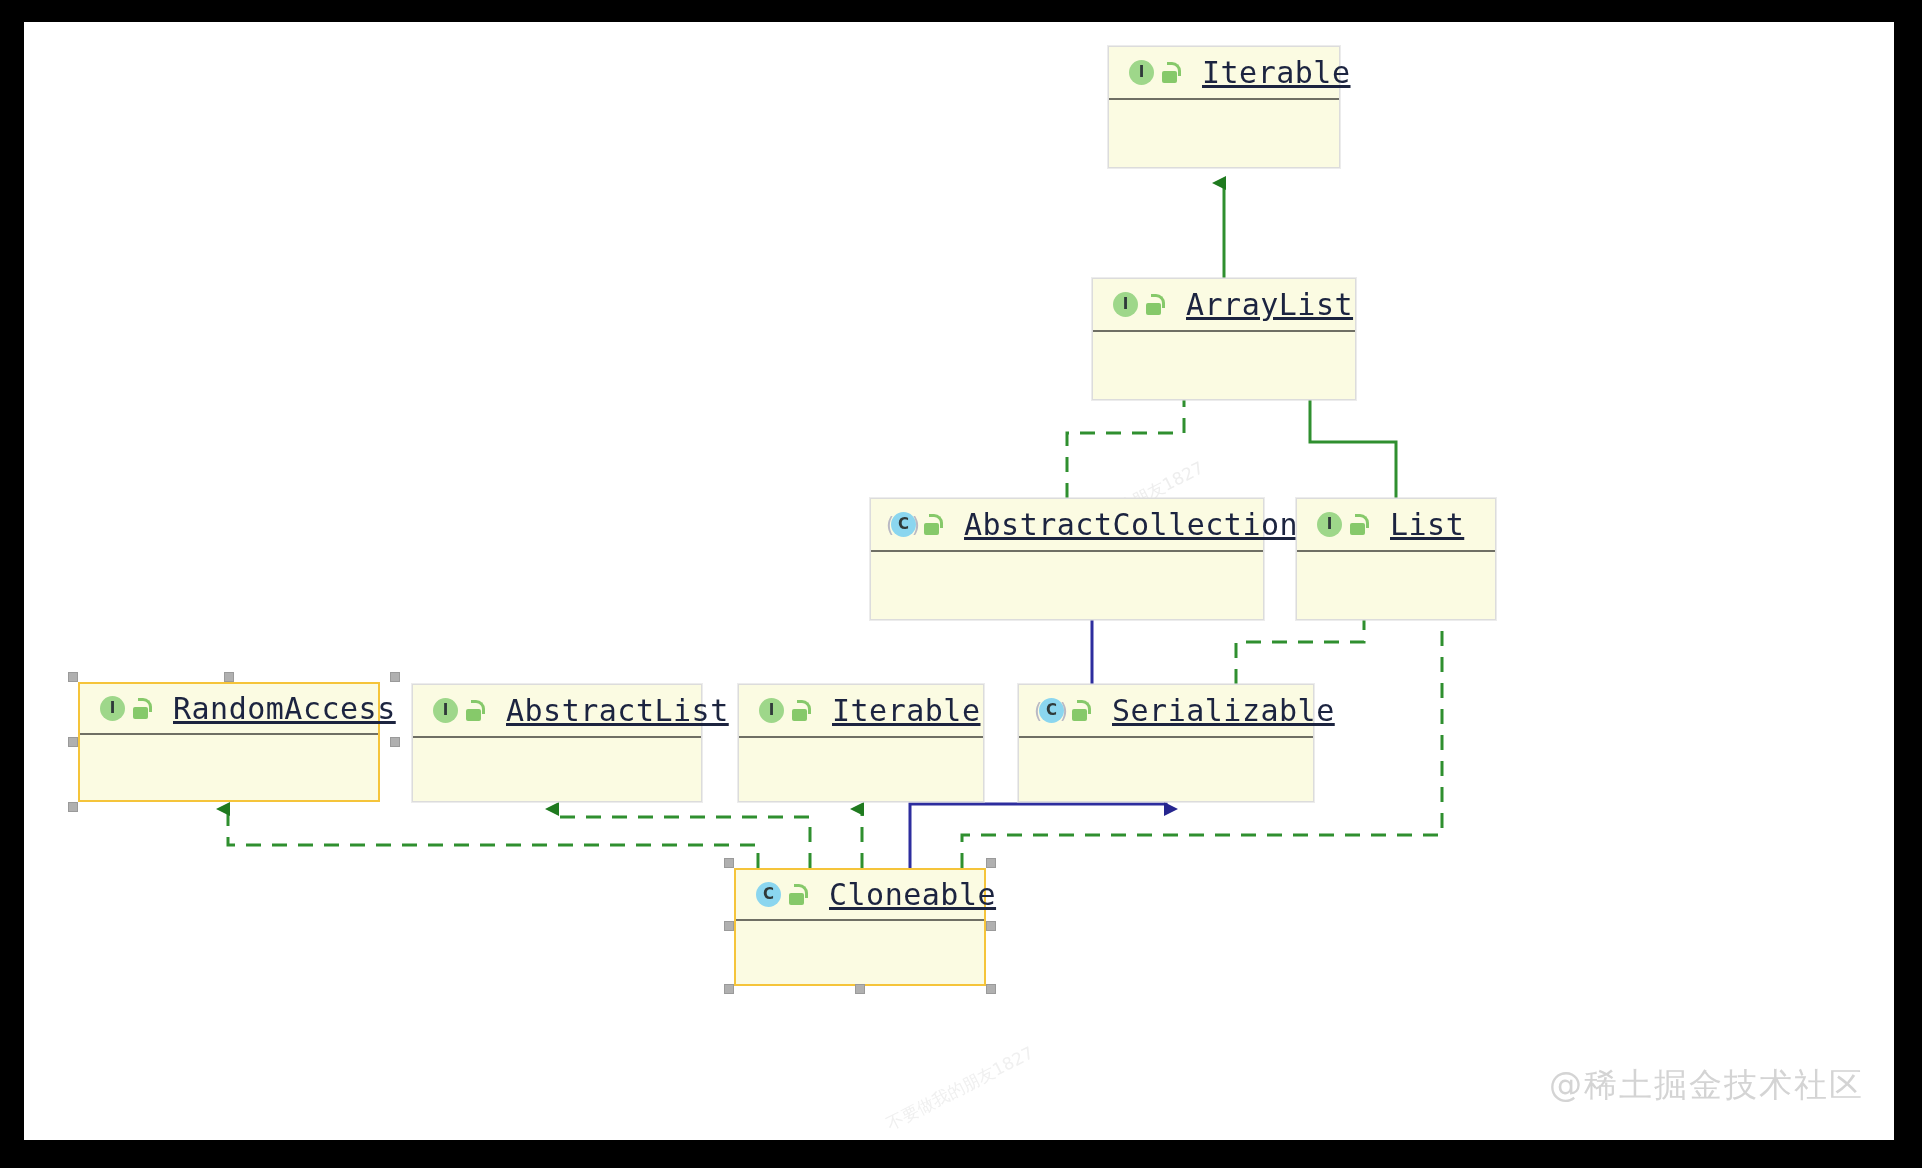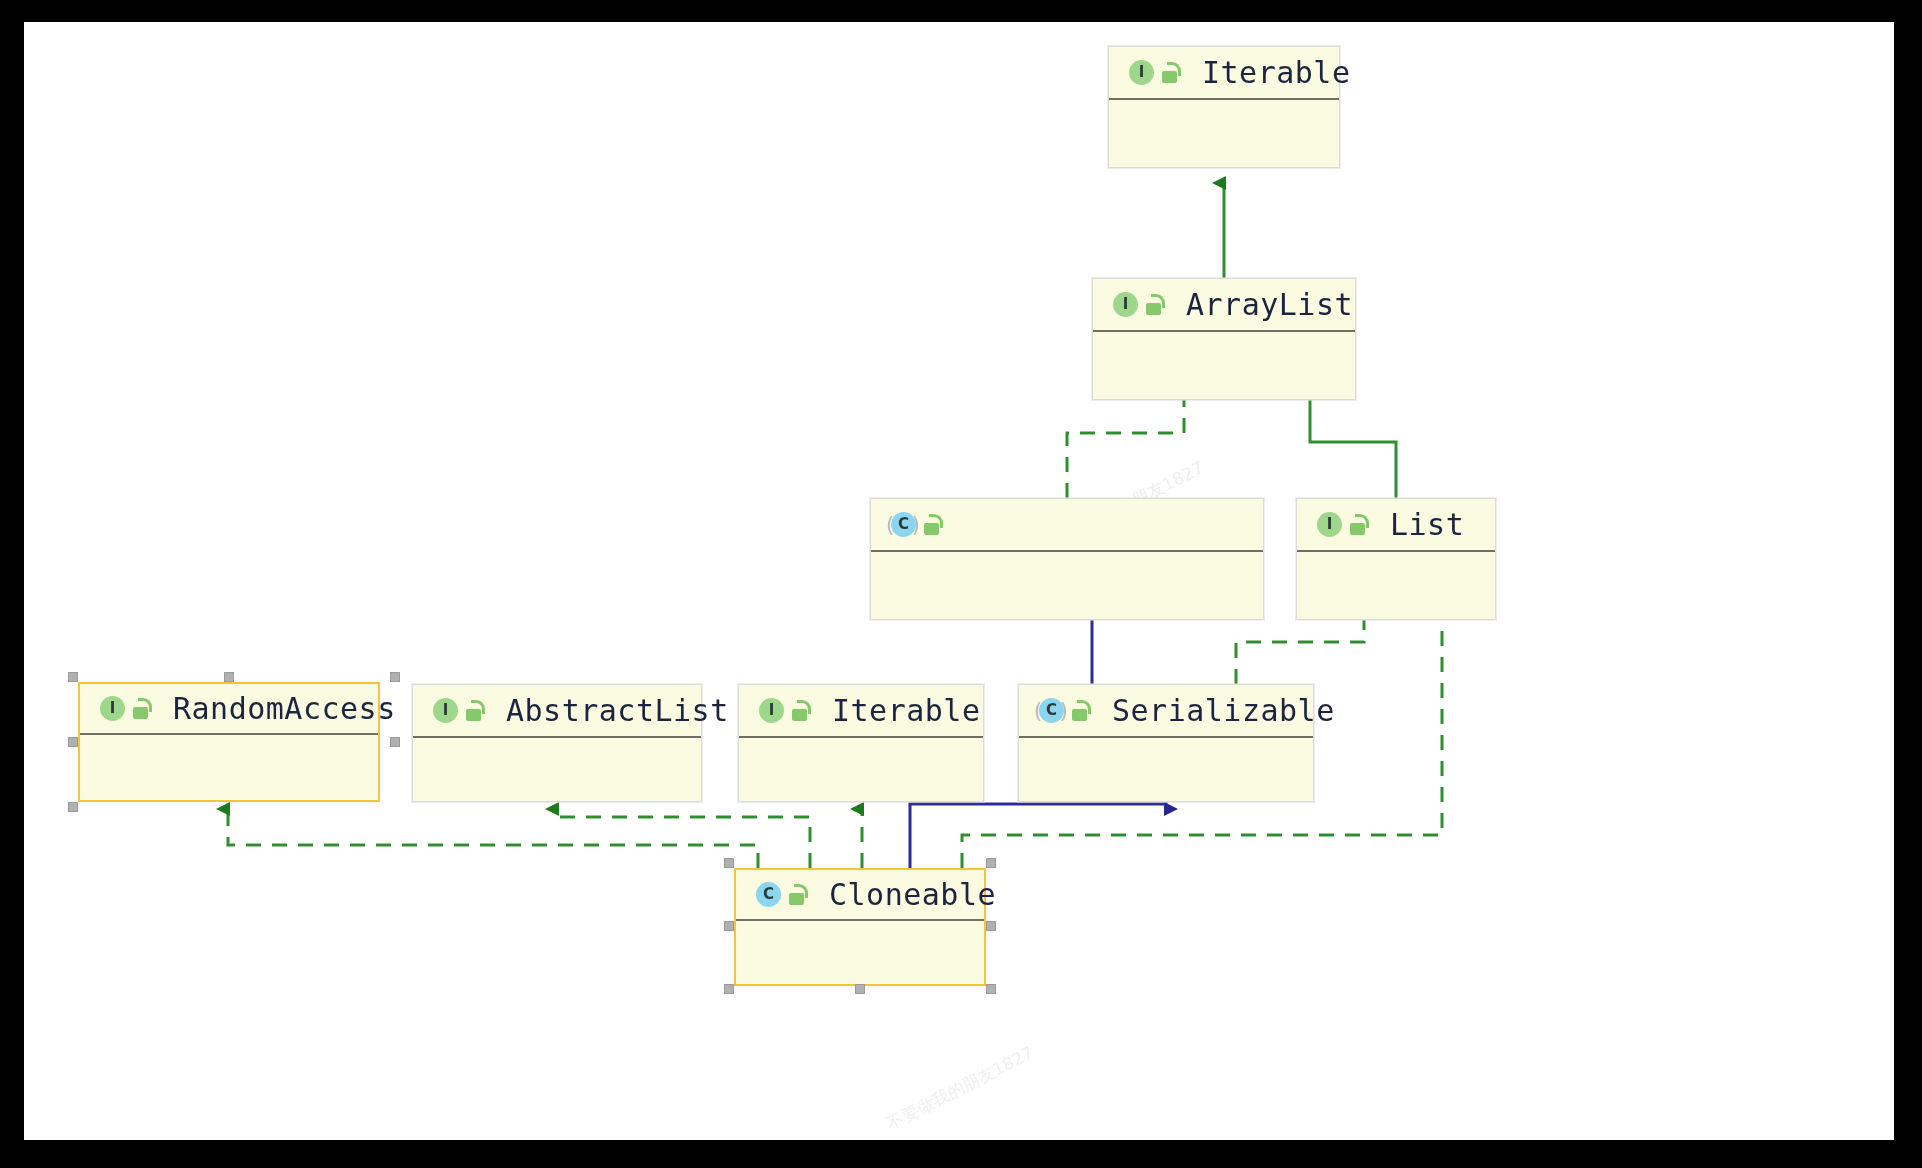--- a/index.html
+++ b/index.html
@@ -60,20 +60,21 @@
   .node.selected .titlebar { height: 51px; }
   .node .body {
     height: 100%;
   }
   .node .title {
     font-family: "DejaVu Sans Mono", monospace;
     font-size: 30px;
     color: #1c2440;
     letter-spacing: 0.5px;
     white-space: nowrap;
+    text-decoration: underline;
   }
 
   
   .kind-icon {
     width: 28px;
     height: 28px;
     flex: 0 0 28px;
     position: relative;
     margin-right: 5px;
   }
@@ -220,20 +221,21 @@
         <path d="M734,846 L734,823 L204,823 L204,787" stroke="#2f8f2f" stroke-width="3" fill="none" stroke-dasharray="15,11" marker-end="url(#ah-green)"></path>
       </g>
 
       <g>
         <path d="M938,846 L938,813 L1418,813 L1418,583" stroke="#2f8f2f" stroke-width="3" fill="none" stroke-dasharray="15,11" marker-end="url(#ah-green)"></path>
       </g>
     </svg>
 
     <div class="watermark" id="wm-diag1">不要做我的朋友1827</div>
     <div class="watermark" id="wm-diag2">不要做我的朋友1827</div>
+    <div class="watermark" id="wm-main">@稀土掘金技术社区</div>
 
     <div class="node" style="left:1084px; top:24px; width:232px; height:122px;">
       <div class="titlebar">
         <span class="kind-icon iface">
           <span class="disc">I</span>
         </span>
         <span class="lock-icon">
           <span class="shackle"></span>
             <span class="bodyb"></span>
         </span>
@@ -260,20 +262,21 @@
       <div class="titlebar">
         <span class="kind-icon abs">
           <span class="paren l">(</span>
           <span class="disc">C</span>
           <span class="paren r">)</span>
         </span>
         <span class="lock-icon">
           <span class="shackle"></span>
             <span class="bodyb"></span>
         </span>
+        <span class="title">AbstractCollection</span>
       </div>
       <div class="body"></div>
     </div>
 
     <div class="node" style="left:1272px; top:476px; width:200px; height:122px;">
       <div class="titlebar">
         <span class="kind-icon iface">
           <span class="disc">I</span>
         </span>
         <span class="lock-icon">

